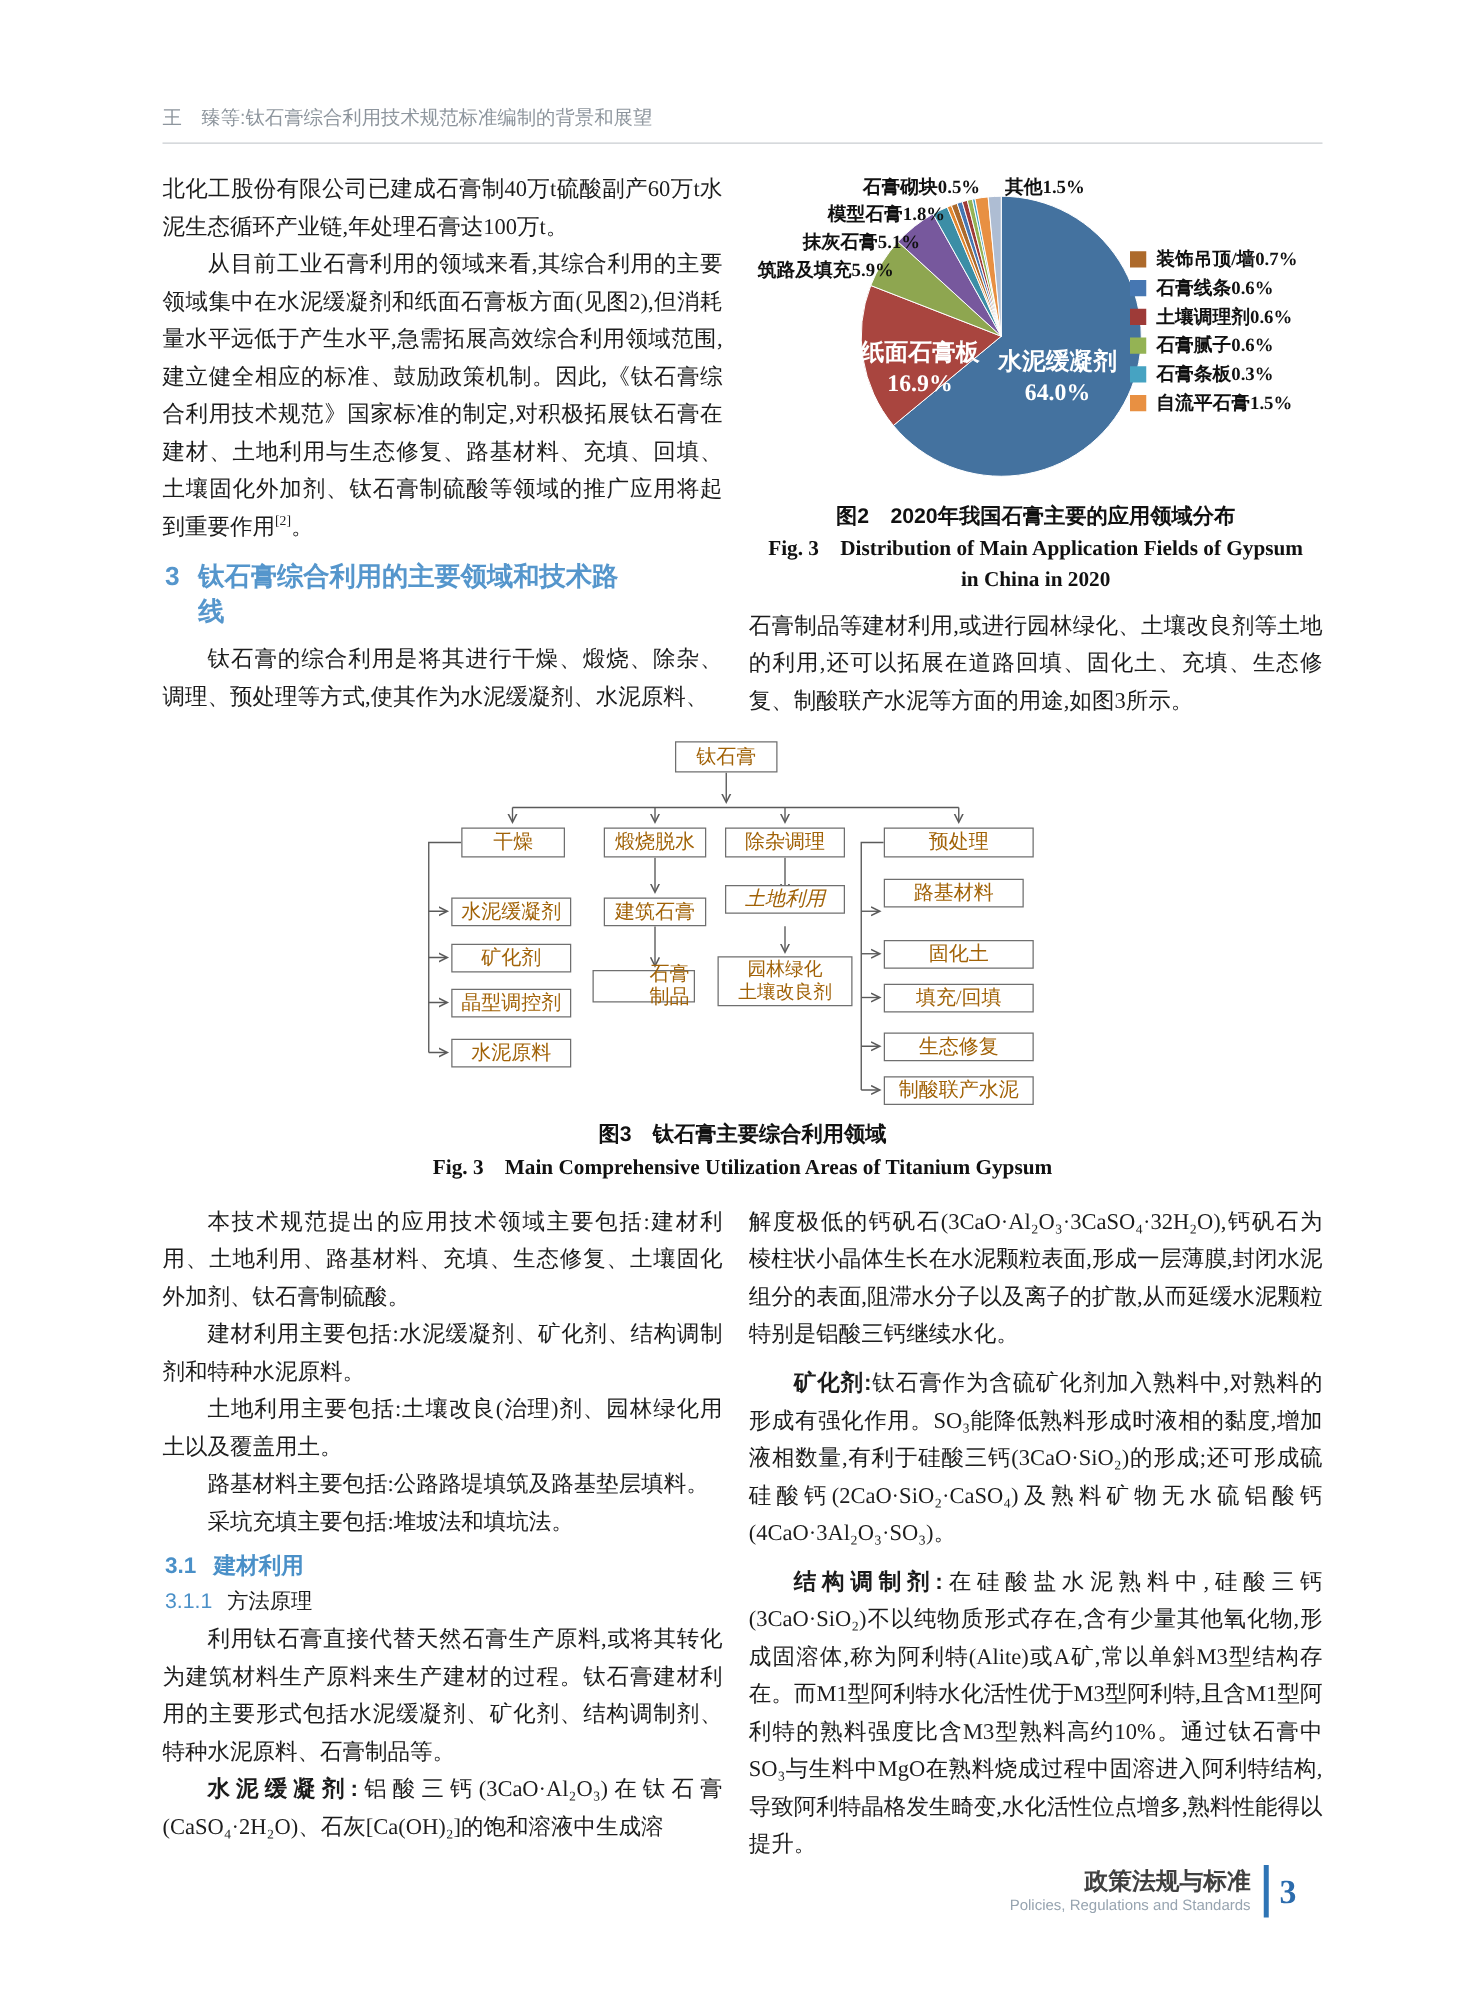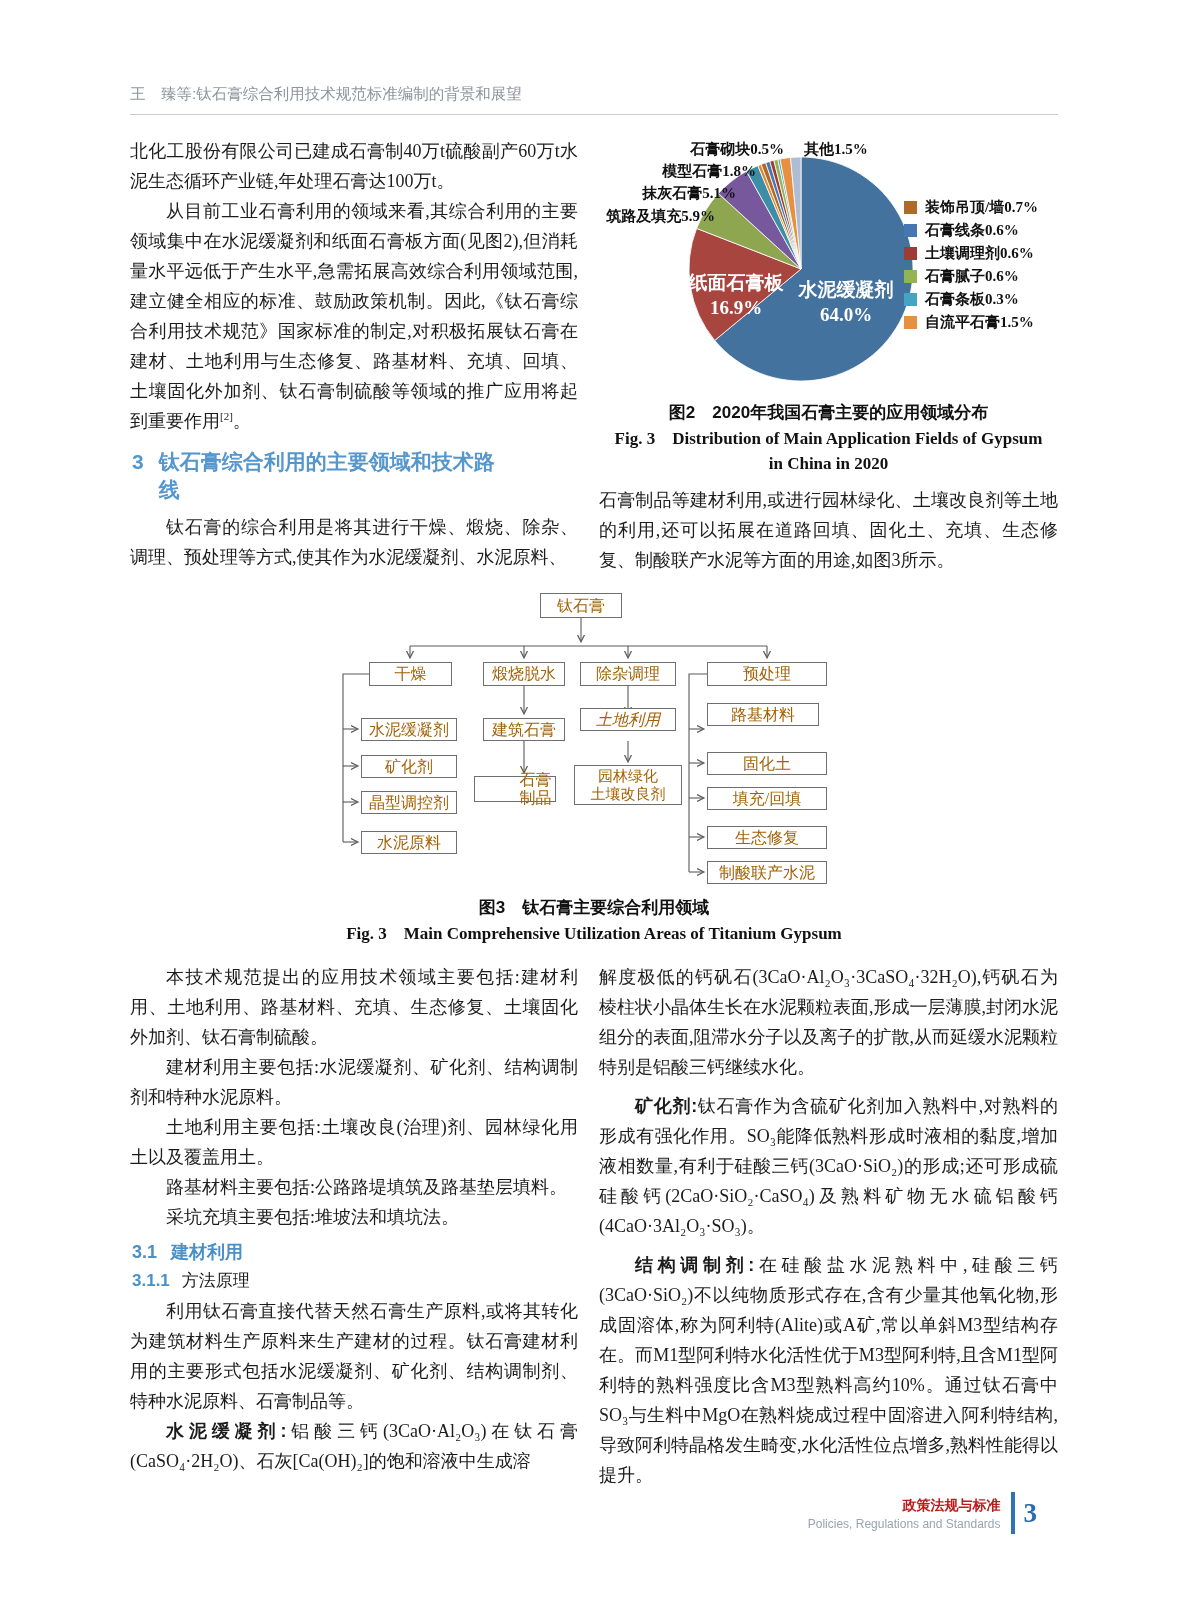--- a/index.html
+++ b/index.html
@@ -19,21 +19,21 @@
   p.body sup{font-size:11px;line-height:0;}
   b.lead{font-family:"Liberation Sans","DejaVu Sans",sans-serif;font-weight:bold;}
   
   .h-sec{display:flex;gap:15px;margin:12px 0 8px 2px;color:#5596cc;
          font-family:"Liberation Sans","DejaVu Sans",sans-serif;
          font-weight:bold;font-size:21px;line-height:28px;}
   .h-sec .t{width:336px;}
   .h-sub{margin:8px 0 0 2px;font-family:"Liberation Sans","DejaVu Sans",sans-serif;
          font-weight:bold;font-size:18px;line-height:24px;color:#4a90c8;}
   .h-sub3{margin:4px 0 2px 2px;font-size:17px;line-height:26px;}
-  .h-sub3 .num{color:#4a90c8;font-family:"Liberation Sans","DejaVu Sans",sans-serif;font-weight:bold;}
+  .h-sub3 .num{color:#4a90c8;font-family:"Liberation Sans","DejaVu Sans",sans-serif;}
   .h-sub3 .tt{color:#1c1c1c;margin-left:12px;}
   
   .fig2{position:relative;height:258px;}
   .fig2 svg{position:absolute;left:0;top:0;}
   .callout{position:absolute;font-size:15px;font-weight:bold;white-space:nowrap;color:#111;}
   .inlabel{position:absolute;width:124px;text-align:center;color:#ffffff;
            font-weight:bold;font-size:19px;line-height:25px;}
   .legend{position:absolute;left:305px;top:60px;list-style:none;margin:0;padding:0;}
   .legend li{display:flex;align-items:center;height:23px;font-size:15px;font-weight:bold;color:#111;}
   .legend .sw{width:13px;height:13px;margin-right:8px;flex:none;}
@@ -47,21 +47,21 @@
   .fig3{position:relative;width:520px;height:312px;margin:0 auto;}
   .fig3 svg{position:absolute;left:0;top:0;}
   .nbox{position:absolute;box-sizing:border-box;border:1px solid #6f6f6f;background:#fff;
         display:flex;align-items:center;justify-content:center;
         font-size:16px;line-height:18px;color:#a16207;text-align:center;}
   .nbox.two{font-size:15px;line-height:18px;flex-direction:column;}
   
   .footer{position:absolute;top:1492px;right:150px;display:flex;align-items:center;}
   .footer .blk{text-align:right;}
   .footer .cn{font-family:"Liberation Sans","DejaVu Sans",sans-serif;font-weight:bold;
-              font-size:14px;line-height:21px;color:#b91c1c;}
+              font-size:19px;line-height:21px;color:#404040;}
   .footer .en{font-family:"Liberation Sans","DejaVu Sans",sans-serif;
               font-size:12px;line-height:16px;color:#97a4b0;}
   .footer .bar{width:4px;height:42px;background:#2e74b5;margin:0 9px 0 10px;}
   .footer .pg{font-size:27px;color:#2c6cad;font-weight:bold;}
 </style>
 </head>
 <body>
 
 <div class="page">
 

